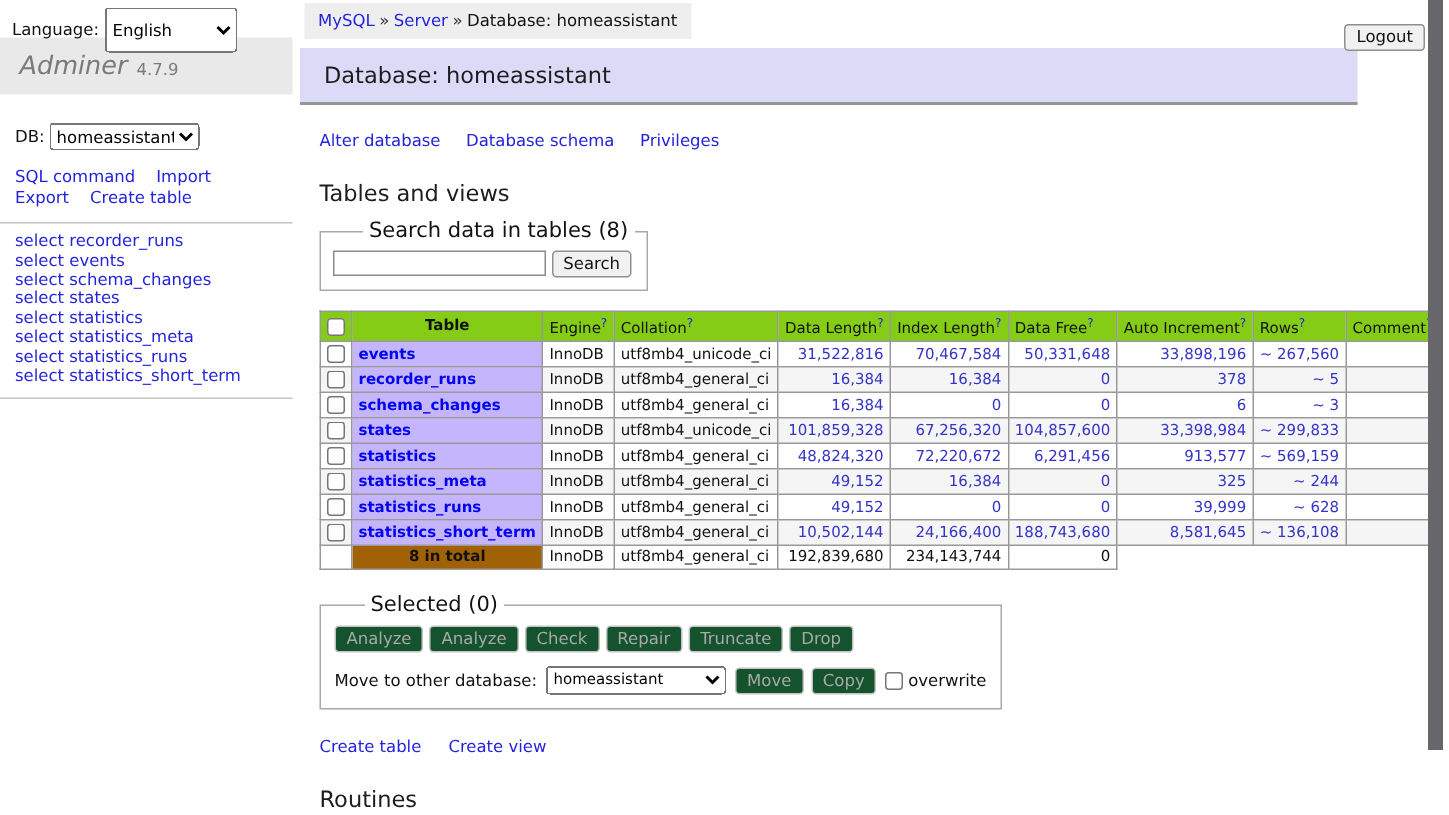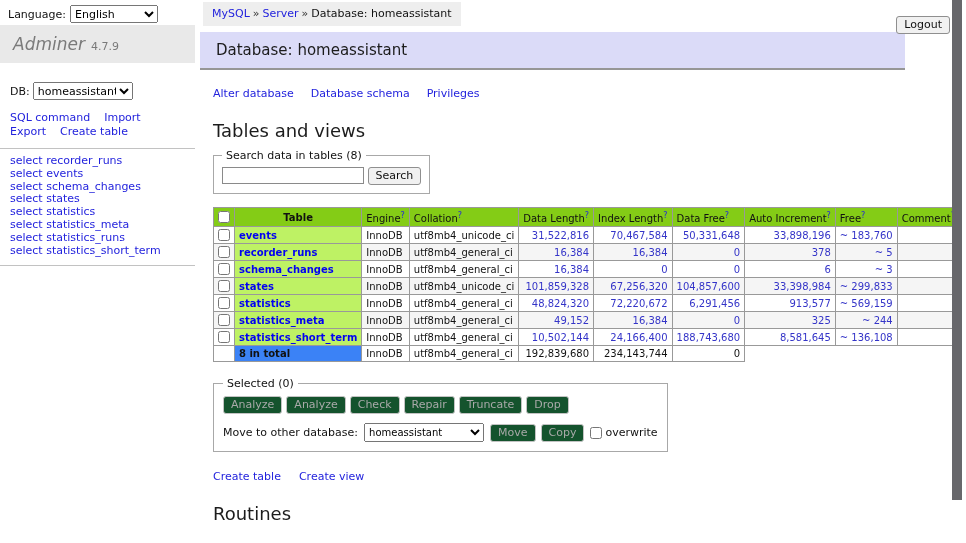--- a/index.html
+++ b/index.html
@@ -8,21 +8,21 @@
     width:966px; height:543px; overflow:hidden; position:relative;
     background:#fff; color:#111;
     font-family:"DejaVu Sans", sans-serif; font-size:11px;
   }
   a { color:#2323dd; text-decoration:none; cursor:pointer; }
   button, select, input { font-family:"DejaVu Sans", sans-serif; }
 
   
   #sidebar { position:absolute; left:0; top:0; width:195px; }
   .lang-row { padding:5px 0 0 8px; height:25px; }
-  .lang-row select { width:88px; height:18px; font-size:11px; margin-left:4px; }
+  .lang-row select { width:88px; height:30px; font-size:11px; margin-left:4px; }
   .logo-band { background:#e9e9e9; height:38px; display:flex; align-items:center; padding-left:13px; }
   .logo { font-style:italic; font-size:17px; color:#7a7a7a; }
   .logo-version { font-size:11px; color:#7a7a7a; margin-left:6px; padding-top:5px; }
   .db-row { padding:19px 0 0 10px; }
   .db-row select { width:100px; height:18px; font-size:11px; margin-left:3px; }
   .menu-links { padding:11px 0 0 10px; line-height:14px; width:185px; }
   .menu-links a { margin-right:14px; white-space:nowrap; }
   .tables-list { margin-top:9px; border-top:1px solid #c2c2c2; border-bottom:1px solid #c2c2c2;
                  padding:6px 0 8px 10px; }
   .tables-list a { display:block; line-height:12.8px; }
@@ -30,41 +30,41 @@
   
   #main { position:absolute; left:200px; top:0; width:766px; }
   .breadcrumb { display:inline-block; background:#eeeeee; padding:5px 9px 6px; margin:2px 0 0 3px; }
   .breadcrumb .sep { color:#333; margin:0 3px; }
   #logout-btn { position:absolute; top:16px; right:16px; }
   h2.page-title { width:705px; margin:6px 0 0; background:#dbdbf8; border-bottom:2px solid #969696;
                   font-size:15px; font-weight:normal; color:#1c1c1c; padding:9px 0 9px 16px; }
   .content { padding-left:13px; }
   .actions { margin:17px 0 0; }
   .actions a { margin-right:17px; }
-  h3 { font-size:18px; font-weight:normal; color:#1c1c1c; margin:20px 0 0; }
+  h3 { font-size:15px; font-weight:normal; color:#1c1c1c; margin:20px 0 0; }
 
   fieldset { display:inline-block; border:1px solid #a8a8a8; padding:5px 8px 8px; margin:0; }
-  legend { font-size:11px; padding:0 4px; }
+  legend { font-size:14px; padding:0 4px;margin-left:20px; }
   #search-fieldset { margin-top:8px; }
   #search-input { width:142px; height:17px; border:1px solid #8a8a8a; font-size:11px; padding:1px 3px; }
   .btn { font-size:11px; background:#f1f1f1; border:1px solid #8f8f8f; border-radius:3px;
          padding:1px 7px 2px; color:#111; }
   .btn:disabled { color:#a9a9a9; border-color:#c3c3c3; background:#14532d; }
 
   table.data { border-collapse:collapse; margin-top:13px; font-size:10px; }
   .data th, .data td { border:1px solid #999; padding:2px 4px; height:13px; white-space:nowrap; }
   .data thead th { background:#84cc16; font-weight:normal; text-align:left; }
   .data thead th.col-table { font-weight:bold; text-align:center; }
   .data thead th.cb, .data td.cb { text-align:center; padding:1px 2px; }
   .data sup a { font-size:8px; }
-  .data tbody th { background:#bef264; font-weight:normal; text-align:left; }
+  .data tbody th { background:#c4b5fd; font-weight:normal; text-align:left; }
   .data tbody tr:nth-child(even) td { background:#f5f5f5; }
   .data td.num { text-align:right; color:#3434c8; }
   .data a.tbl { color:#0202f2; font-weight:bold; }
-  .data tfoot th { background:#3b82f6; font-weight:bold; text-align:left; }
+  .data tfoot th { background:#a16207; font-weight:bold; text-align:center; }
   .data tfoot td.num { color:#111; }
   input[type="checkbox"] { width:12px; height:12px; margin:1px; vertical-align:middle; }
 
   #selected-fieldset { margin-top:15px; padding:6px 9px 9px; }
   .sel-buttons .btn { margin-right:4px; }
   .move-row { margin-top:9px; display:flex; align-items:center;justify-content:flex-end; }
   .move-row .lbl { margin-right:6px; }
   #move-db-select { width:120px; height:19px; font-size:10px; margin-right:6px; }
   .move-row .btn { margin-right:5px; }
   .ovw-label { margin-left:2px; }
@@ -146,35 +146,35 @@
       <thead>
         <tr>
           <th class="cb"><input type="checkbox" style=""></th>
           <th class="col-table">Table</th>
           <th><span>Engine</span><sup><a href="#">?</a></sup></th>
           <th><span>Collation</span><sup><a href="#">?</a></sup></th>
           <th><span>Data Length</span><sup><a href="#">?</a></sup></th>
           <th><span>Index Length</span><sup><a href="#">?</a></sup></th>
           <th><span>Data Free</span><sup><a href="#">?</a></sup></th>
           <th><span>Auto Increment</span><sup><a href="#">?</a></sup></th>
-          <th><span>Free</span><sup><a href="#">?</a></sup></th>
+          <th><span>Rows</span><sup><a href="#">?</a></sup></th>
           <th><span>Comment</span><sup><a href="#">?</a></sup></th>
         </tr>
       </thead>
       <tbody id="tables-tbody">
           <tr>
             <td class="cb"><input type="checkbox" style=""></td>
             <th><a href="#" class="tbl">events</a></th>
             <td>InnoDB</td>
             <td>utf8mb4_unicode_ci</td>
             <td class="num">31,522,816</td>
             <td class="num">70,467,584</td>
             <td class="num">50,331,648</td>
             <td class="num">33,898,196</td>
-            <td class="num">~ 183,760</td>
+            <td class="num">~ 267,560</td>
             <td></td>
           </tr>
           <tr>
             <td class="cb"><input type="checkbox" style=""></td>
             <th><a href="#" class="tbl">recorder_runs</a></th>
             <td>InnoDB</td>
             <td>utf8mb4_general_ci</td>
             <td class="num">16,384</td>
             <td class="num">16,384</td>
             <td class="num">0</td>
@@ -221,20 +221,32 @@
           <tr>
             <td class="cb"><input type="checkbox" style=""></td>
             <th><a href="#" class="tbl">statistics_meta</a></th>
             <td>InnoDB</td>
             <td>utf8mb4_general_ci</td>
             <td class="num">49,152</td>
             <td class="num">16,384</td>
             <td class="num">0</td>
             <td class="num">325</td>
             <td class="num">~ 244</td>
+            <td></td>
+          </tr>
+          <tr>
+            <td class="cb"><input type="checkbox" style=""></td>
+            <th><a href="#" class="tbl">statistics_runs</a></th>
+            <td>InnoDB</td>
+            <td>utf8mb4_general_ci</td>
+            <td class="num">49,152</td>
+            <td class="num">0</td>
+            <td class="num">0</td>
+            <td class="num">39,999</td>
+            <td class="num">~ 628</td>
             <td></td>
           </tr>
           <tr>
             <td class="cb"><input type="checkbox" style=""></td>
             <th><a href="#" class="tbl">statistics_short_term</a></th>
             <td>InnoDB</td>
             <td>utf8mb4_general_ci</td>
             <td class="num">10,502,144</td>
             <td class="num">24,166,400</td>
             <td class="num">188,743,680</td>

